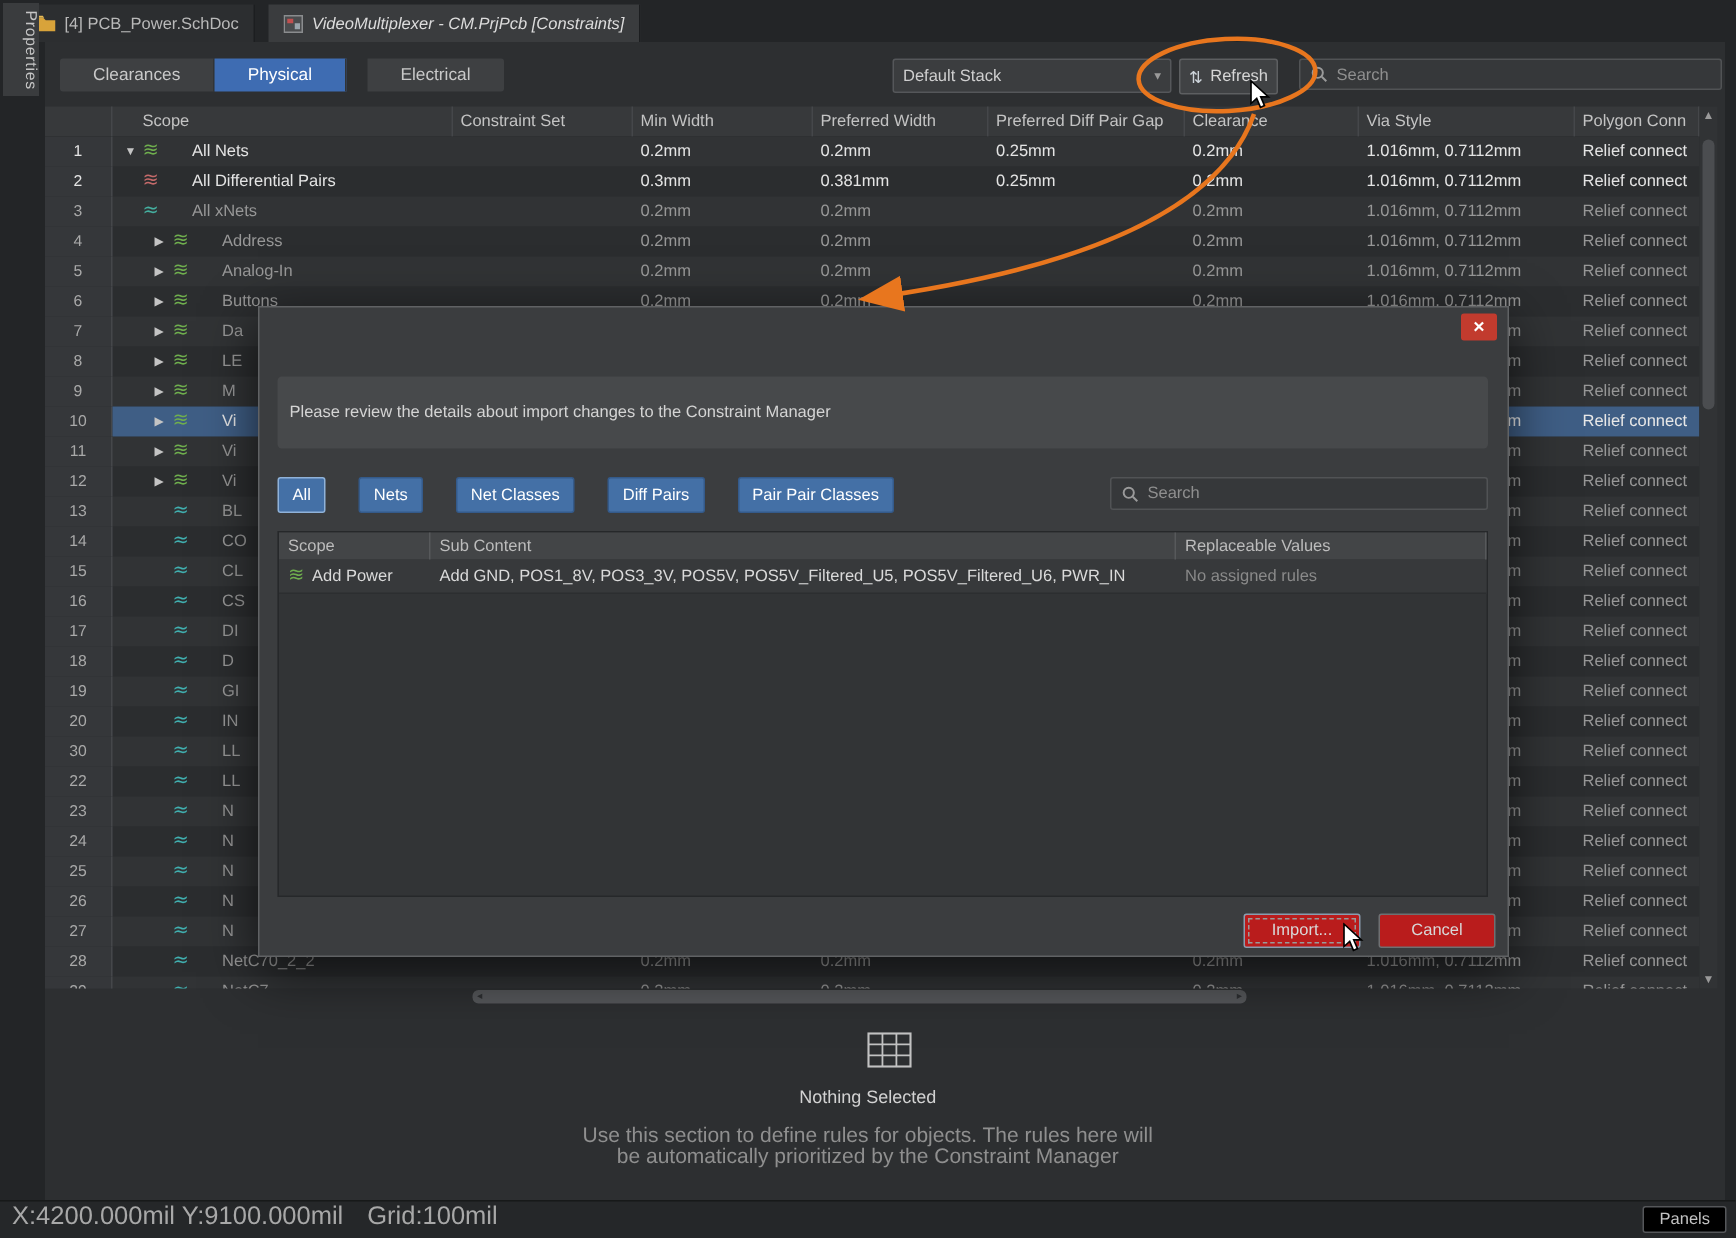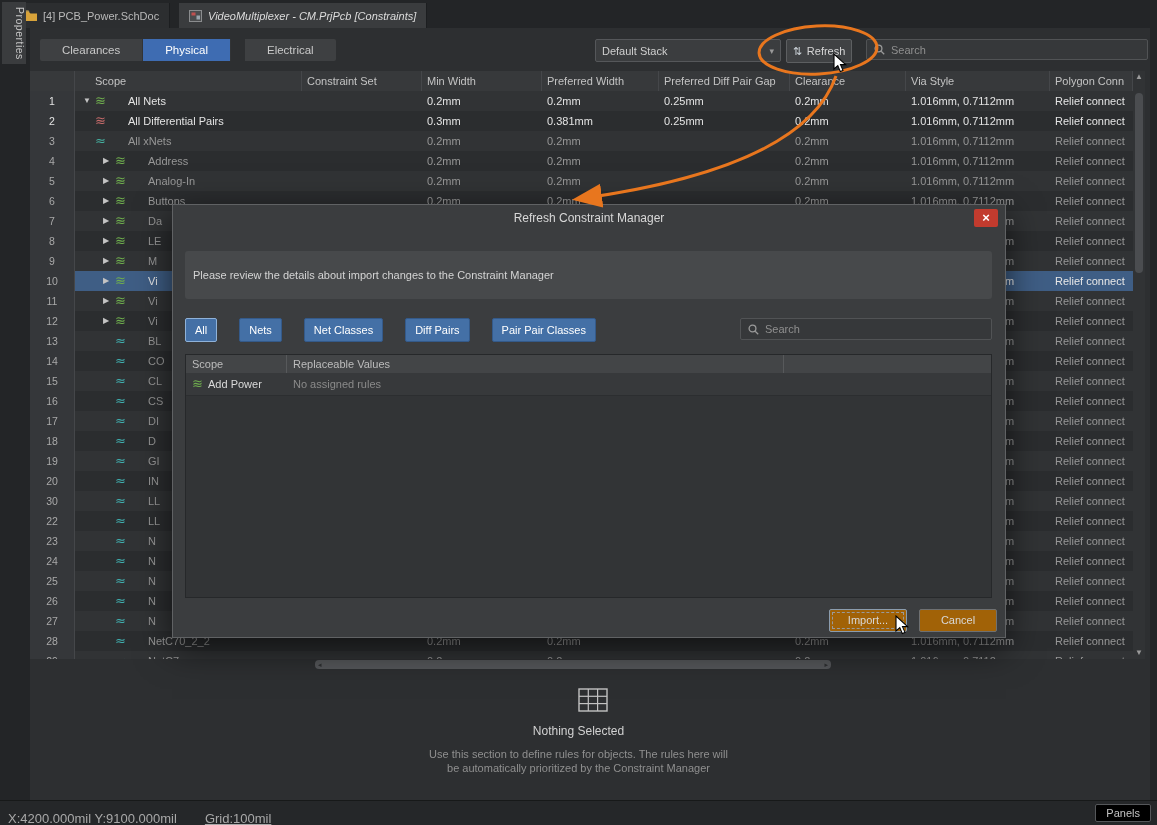--- a/index.html
+++ b/index.html
@@ -55,25 +55,25 @@
   
   .vscroll{left:1133px;top:71px;width:12px;height:588px;background:#313335;}
   .vthumb{position:absolute;left:2px;top:22px;width:8px;height:180px;background:#4b4d50;border-radius:4px;}
   .varrow{position:absolute;left:0;width:12px;height:12px;color:#9a9a9a;font-size:8px;text-align:center;line-height:12px;}
   .hscroll{left:315px;top:660px;width:516px;height:9px;background:#55575a;border-radius:4px;
     display:flex;justify-content:space-between;align-items:center;color:#2d2f31;font-size:7px;
     line-height:9px;padding:0 3px;box-sizing:border-box;}
   
   .footer-icon{left:578px;top:688px;}
   .nothing{left:0;top:724px;width:1157px;text-align:center;font-size:12px;color:#d2d2d2;}
-  .descline{left:0;width:1157px;text-align:center;font-size:11px;color:#8f8f8f;}
+  .descline{left:0;width:1157px;text-align:center;font-size:14px;color:#8f8f8f;}
   
   .statusbar{left:0;top:800px;width:1157px;height:25px;background:#252729;border-top:1px solid #171919;
-    display:flex;align-items:flex-end;font-size:13px;color:#a8a8a8;}
-  .statusbar .pos{margin-left:8px;} .statusbar .grid{margin-left:28px;text-decoration:underline;}
+    display:flex;align-items:flex-start;font-size:17px;color:#a8a8a8;}
+  .statusbar .pos{margin-left:8px;} .statusbar .grid{margin-left:16px;}
   .panels-btn{position:absolute;right:6px;top:804px;height:16px;line-height:16px;padding:0 10px;
     border:1px solid #55575a;border-radius:2px;background:#000000;color:#c3c3c3;font-size:11px;}
   
   .dialog{left:172px;top:204px;width:832px;height:432px;background:#3b3d3f;border:1px solid #606264;
     box-shadow:0 10px 34px rgba(0,0,0,.65);z-index:50;}
   .dlg-title{position:absolute;left:0;top:0;width:100%;height:26px;line-height:26px;text-align:center;
     font-size:12px;color:#d8d8d8;}
   .dlg-close{position:absolute;right:7px;top:4px;width:24px;height:18px;background:#c23b2e;border-radius:2px;
     color:#fff;font-size:13px;line-height:17px;text-align:center;font-weight:bold;}
   .dlg-msg{position:absolute;left:12px;right:13px;top:46px;height:48px;background:#47494b;border-radius:3px;
@@ -86,21 +86,21 @@
   .dlg-table{position:absolute;left:12px;right:13px;top:149px;height:244px;background:#323436;
     border:1px solid #26282a;box-sizing:border-box;}
   .dlg-grid{display:grid;grid-template-columns:101px 497px 1fr;}
   .dlg-thead{background:#434547;height:18px;}
   .dhcell{font-size:11px;color:#bcbcbc;line-height:18px;padding-left:6px;border-right:1px solid #57595b;
     overflow:hidden;white-space:nowrap;}
   .dlg-row{height:22px;background:#37393b;border-bottom:1px solid #2c2e30;}
   .dcell{font-size:11px;line-height:22px;color:#dadada;padding-left:6px;overflow:hidden;white-space:nowrap;}
   .dcell.dimmed{color:#8a8a8a;}
   .dcell.scoped{display:flex;align-items:center;}
-  .dlg-btn{position:absolute;top:404px;height:23px;line-height:21px;text-align:center;background:#a16207;
+  .dlg-btn{position:absolute;top:404px;height:23px;line-height:21px;text-align:center;background:#b91c1c;
     border:1px solid #6e7072;border-radius:2px;color:#d8d8d8;font-size:11px;box-sizing:border-box;}
   .dlg-btn.import{right:98px;width:78px;outline:1px dashed #9a9a9a;outline-offset:-4px;border-color:#8a9cae;}
   .dlg-btn.cancel{right:8px;width:78px;}
   
   .anno{left:0;top:0;z-index:100;pointer-events:none;}
   .cur{position:absolute;z-index:110;pointer-events:none;}
   .mag{flex:0 0 auto;}
 </style>
 </head>
 <body>
@@ -623,21 +623,20 @@
 <div class="abs descline" style="top:748px;">Use this section to define rules for objects. The rules here will</div>
 <div class="abs descline" style="top:762px;">be automatically prioritized by the Constraint Manager</div>
 
 <div class="abs statusbar">
   <span class="pos">X:4200.000mil Y:9100.000mil</span>
   <span class="grid">Grid:100mil</span>
 </div>
 <div class="panels-btn">Panels</div>
 
 <div class="abs dialog">
-  <div class="dlg-title">Refresh Constraint Manager</div>
   <div class="dlg-close">×</div>
 
   <div class="dlg-msg">Please review the details about import changes to the Constraint Manager</div>
 
   <div class="fbar">
     <div class="fbtn first">All</div>
     <div class="fbtn">Nets</div>
     <div class="fbtn">Net Classes</div>
     <div class="fbtn">Diff Pairs</div>
     <div class="fbtn">Pair Pair Classes</div>
@@ -647,27 +646,29 @@
     <svg class="mag" width="11" height="11" viewBox="0 0 11 11">
       <circle cx="4.5" cy="4.5" r="3.4" fill="none" stroke="#9a9a9a" stroke-width="1.3"></circle>
       <line x1="7.2" y1="7.2" x2="10.2" y2="10.2" stroke="#9a9a9a" stroke-width="1.3"></line>
     </svg>
     <span>Search</span>
   </div>
 
   <div class="dlg-table">
     <div class="dlg-grid dlg-thead">
       <div class="dhcell">Scope</div>
+      <div class="dhcell">Sub Content</div>
       <div class="dhcell">Replaceable Values</div>
     </div>
     <div class="dlg-grid dlg-row">
       <div class="dcell scoped">
         <span class="ric ic-class">≋</span>
         <span>Add Power</span>
       </div>
+      <div class="dcell">Add GND, POS1_8V, POS3_3V, POS5V, POS5V_Filtered_U5, POS5V_Filtered_U6, PWR_IN</div>
       <div class="dcell dimmed">No assigned rules</div>
     </div>
   </div>
 
   <div class="dlg-btn import">Import...</div>
   <div class="dlg-btn cancel">Cancel</div>
 </div>
 
 <svg class="abs anno" width="1157" height="825" viewBox="0 0 1157 825">
   <defs>

